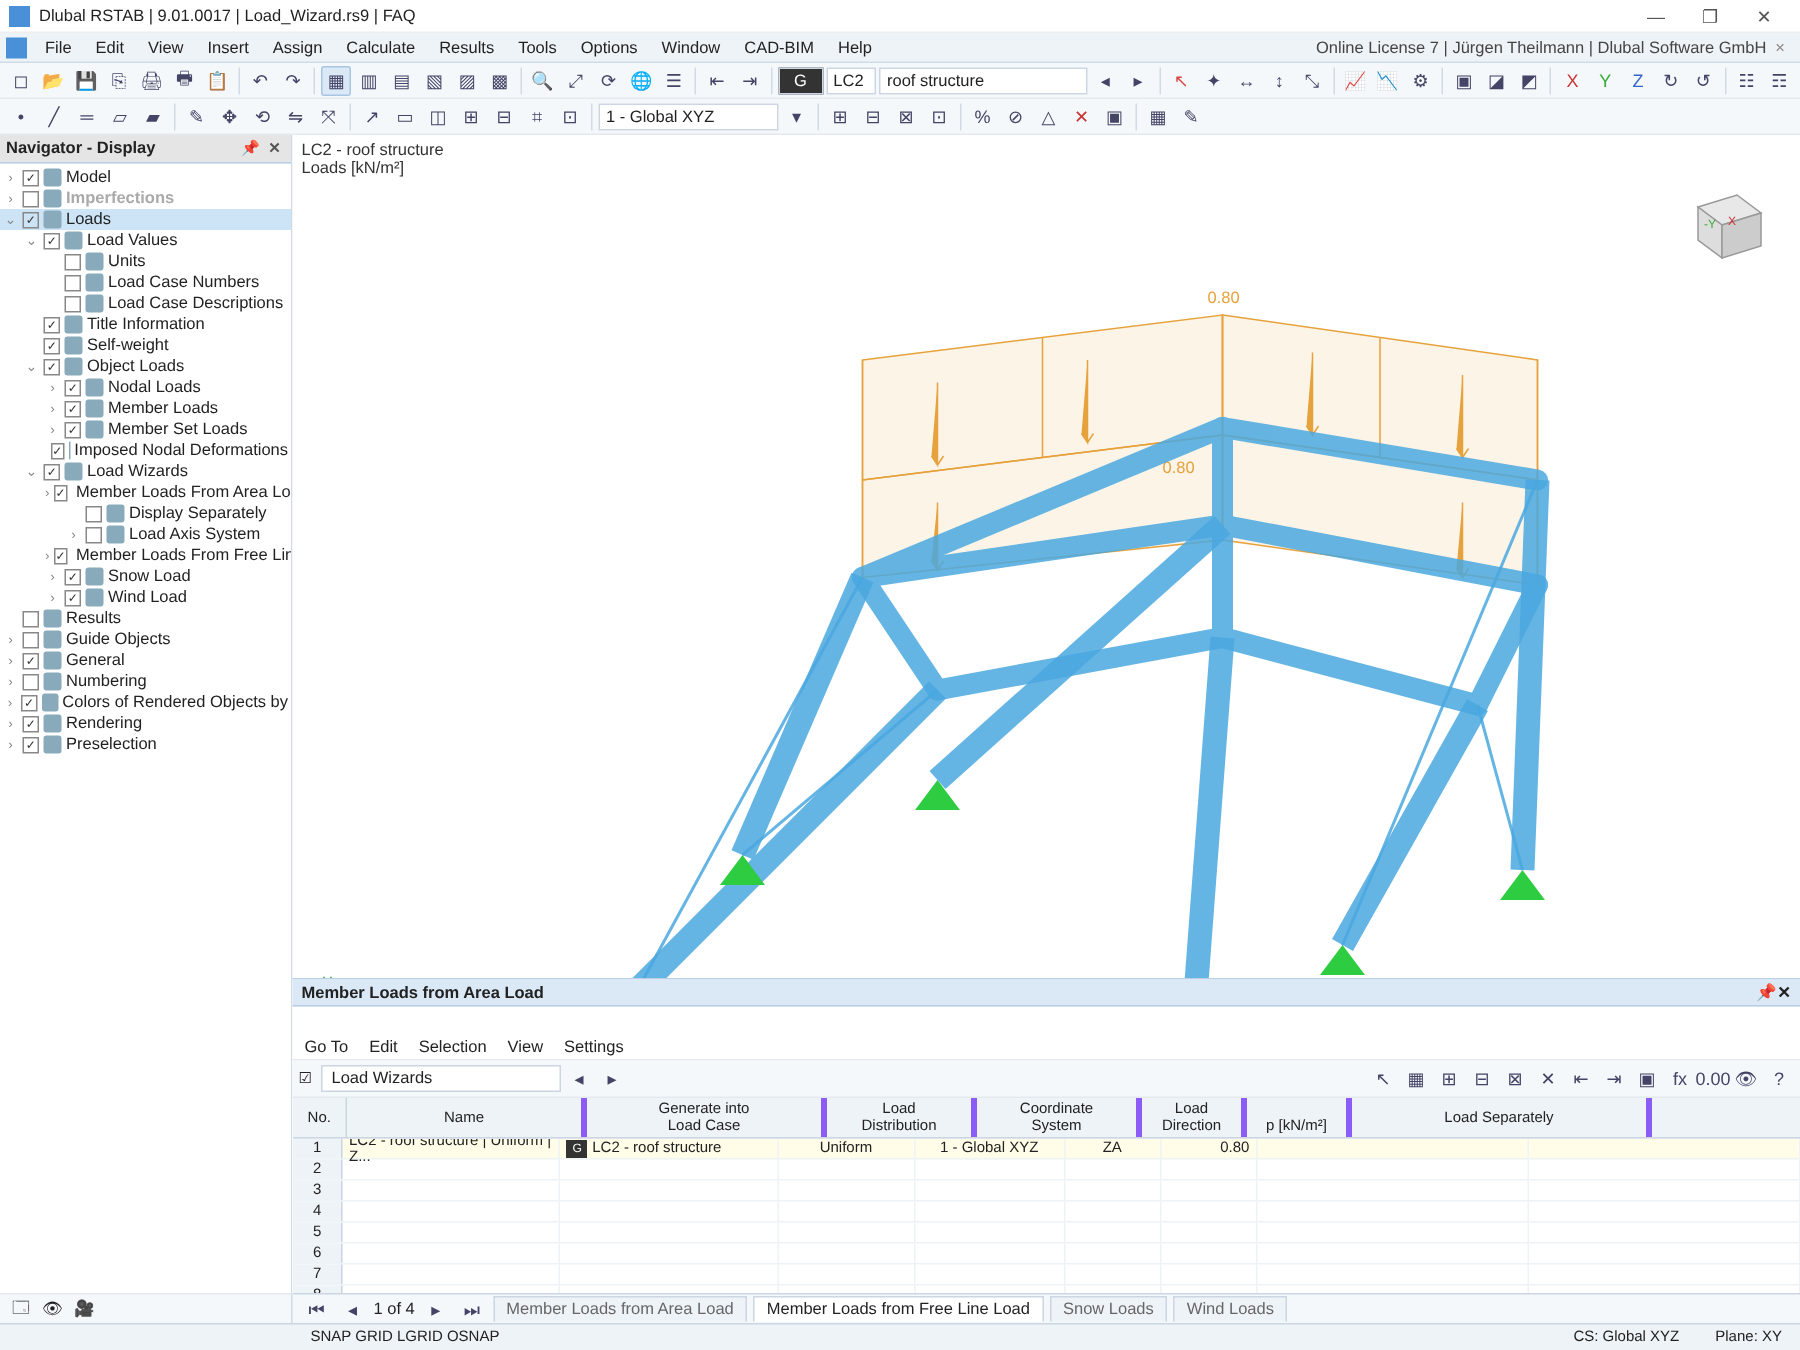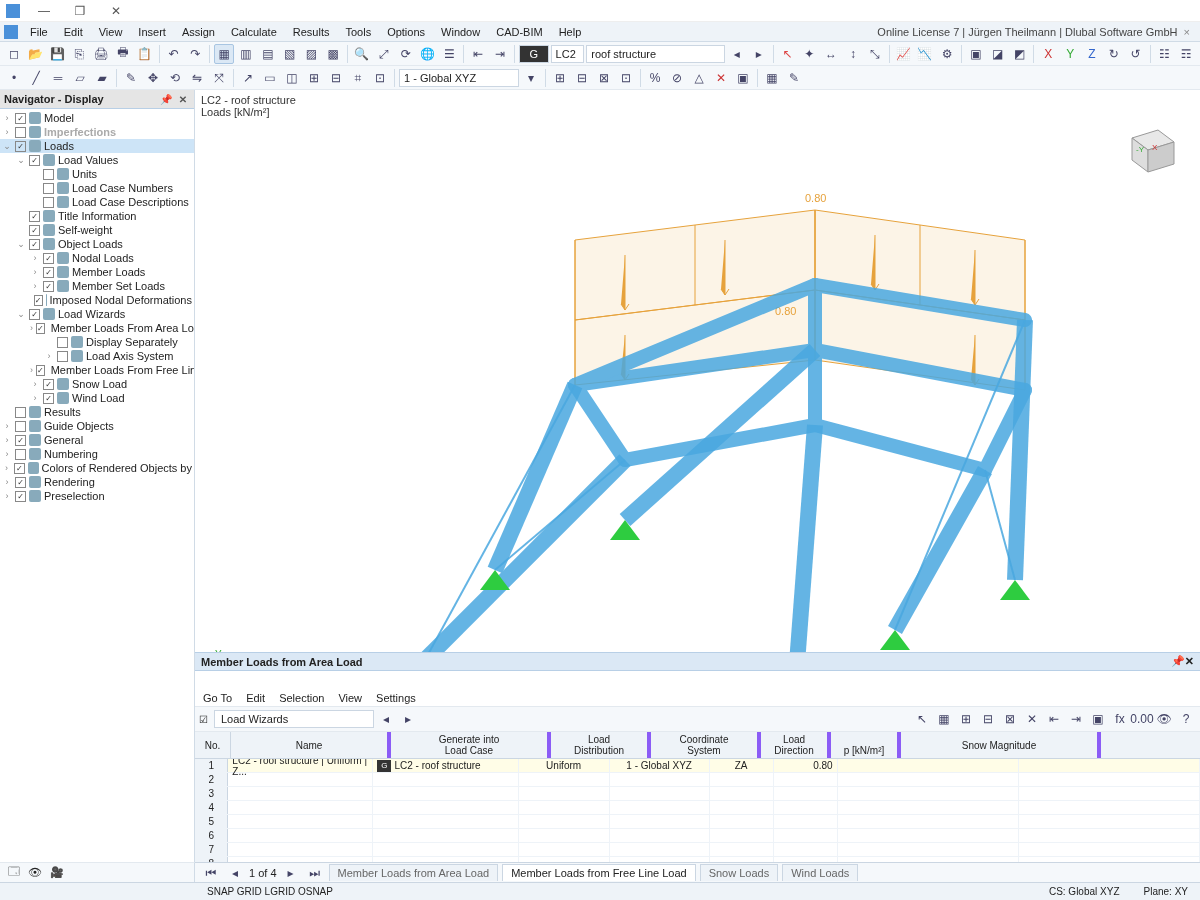--- a/index.html
+++ b/index.html
@@ -64,20 +64,21 @@
 .status .sseg { padding: 0 12px; }
 .status .sflex { flex: 1; }
 .iconrow { position: absolute; left: 0; bottom: 18px; width: 195px; height: 20px; background: #f5f8fb; border-top: 1px solid #e3e9ef; border-right: 1px solid #d0dbe6; display: flex; align-items: center; gap: 8px; padding: 0 8px; }
 .gtag { display:inline-flex; align-items:center; justify-content:center; width:14px; height:12px; background:#333; color:#fff; font-size:8px; margin-right:3px; }
 </style>
 </head>
 <body>
 
 <div class="titlebar">
   <div class="icon"></div>
+  <div class="title">Dlubal RSTAB | 9.01.0017 | Load_Wizard.rs9 | FAQ</div>
   <div class="winbtn">―</div>
   <div class="winbtn">❐</div>
   <div class="winbtn">✕</div>
 </div>
 
 <div class="menubar">
   <div class="fileicon"></div>
   <div id="menus"><span class="m">File</span><span class="m">Edit</span><span class="m">View</span><span class="m">Insert</span><span class="m">Assign</span><span class="m">Calculate</span><span class="m">Results</span><span class="m">Tools</span><span class="m">Options</span><span class="m">Window</span><span class="m">CAD-BIM</span><span class="m">Help</span></div>
   <div class="spacer"></div>
   <div class="lic">Online License 7 | Jürgen Theilmann | Dlubal Software GmbH</div>
@@ -492,21 +493,21 @@
       <div class="gh c-name">Name</div>
       <div class="gh c-lc" style="white-space:pre-line">Generate into
 Load Case</div>
       <div class="gh c-dist" style="white-space:pre-line">Load
 Distribution</div>
       <div class="gh c-cs" style="white-space:pre-line">Coordinate
 System</div>
       <div class="gh c-dir" style="white-space:pre-line">Load
 Direction</div>
       <div class="gh c-p">p [kN/m²]</div>
-      <div class="gh c-mag">Snow Magnitude</div>
+      <div class="gh c-mag">Load Separately</div>
     </div>
     <div class="gridrow" style="background:#fffde7">
       <div class="gc rownum">1</div>
       <div class="gc c-name">LC2 - roof structure | Uniform | Z...</div>
       <div class="gc c-lc">
           <span class="gtag">G</span>
           <span>LC2 - roof structure</span>
         </div>
       <div class="gc c-dist">Uniform</div>
       <div class="gc c-cs">1 - Global XYZ</div>

